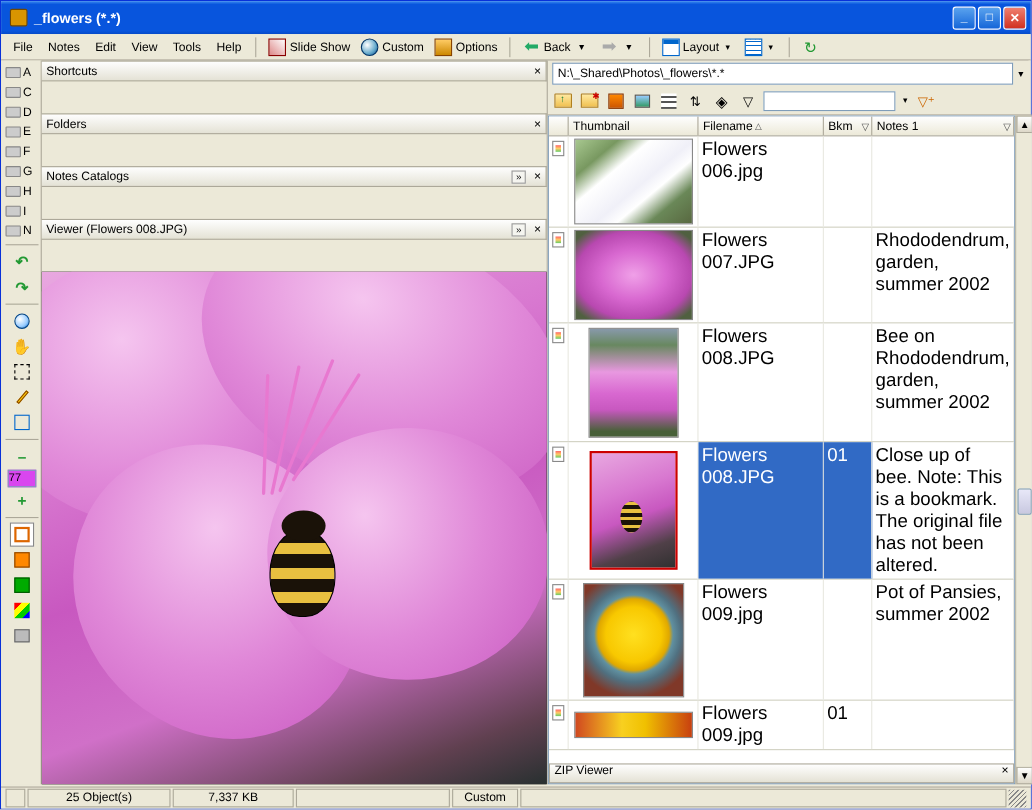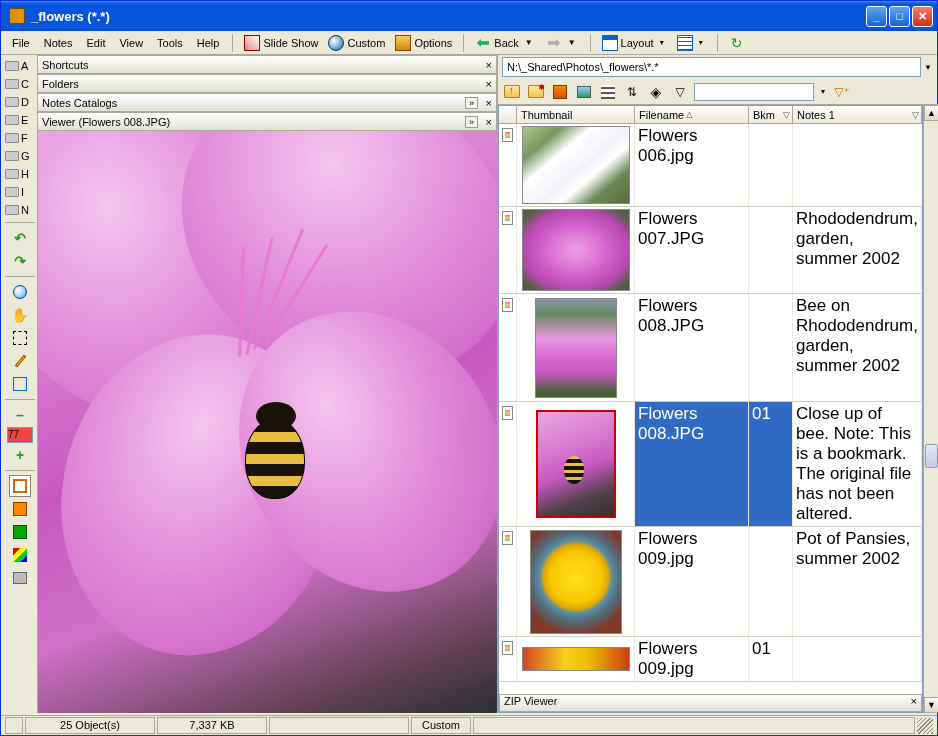--- a/index.html
+++ b/index.html
@@ -33,33 +33,33 @@
 
 .body-area { flex: 1; display: flex; border: 2px solid #ece9d8; border-top: none; min-height: 0; }
 
 .leftbar { width: 42px; background: #ece9d8; border-right: 1px solid #aca899; display: flex; flex-direction: column; align-items: center; padding-top: 2px; gap: 1px; }
 .drive-btn { width: 34px; height: 17px; display: flex; align-items: center; gap: 2px; padding: 0 2px; cursor: default; }
 .drive-btn .drv-ic { width: 14px; height: 10px; background: #ccc; border: 1px solid #888; border-radius: 1px; }
 .drive-btn .drv-ic.net::after { content:""; }
 .tool-sep { width: 30px; height: 1px; background: #aca899; margin: 3px 0; }
 .side-tool { width: 22px; height: 22px; display:flex; align-items:center; justify-content:center; cursor:default; }
 .side-tool.fit { border:1px solid #888; background:#fff; }
-.zoom-val { width: 26px; height: 16px; background:#ef4444; border:1px solid #7f9db9; font-size:10px; text-align:left; line-height:14px; }
+.zoom-val { width: 26px; height: 16px; background:#d946ef; border:1px solid #7f9db9; font-size:10px; text-align:left; line-height:14px; }
 .st-green { color:#293; font-weight:bold; font-size:14px; }
 .st-mag { background:radial-gradient(circle at 35% 35%,#fff,#9cf 60%,#06c); width:14px;height:14px;border-radius:50%;border:1px solid #048; }
 .st-hand { font-size:14px; }
 .st-sel { border:1px dashed #000; width:14px; height:14px; }
 .st-pen { width:3px;height:14px;background:#fc0;border:1px solid #840;transform:rotate(40deg); }
 .st-crop { border:2px solid #d60; width:14px;height:14px; }
 .st-sq1 { background:#f80; width:14px;height:14px;border:1px solid #840; }
 .st-sq2 { background:#0a0; width:14px;height:14px;border:1px solid #050; }
 .st-flag { background:linear-gradient(135deg,#f00 25%,#ff0 25%,#ff0 50%,#0c0 50%,#0c0 75%,#00f 75%); width:14px;height:14px; }
 .st-print { background:#bbb;width:14px;height:12px;border:1px solid #666; }
 
-.center-pane { flex: 0 0 460px; display: flex; flex-direction: column; border-right: 1px solid #aca899; min-height: 0; }
+.center-pane { flex: 0 0 460px; display: flex; flex-direction: column; border-right: 1px solid #aca899; min-height: 0; gap: 29px; }
 .acc-header { height: 19px; background: linear-gradient(to bottom,#fefefe,#e4e2d5); border: 1px solid #aca899; border-left:none; display: flex; align-items: center; padding: 0 4px; font-size: 11px; position: relative; }
 .acc-header .hx { position:absolute; right:4px; font-family:Arial; cursor:default; }
 .acc-header .hmore { position:absolute; right:18px; font-size:9px; border:1px solid #999; padding:0 3px; background:#f5f5f0; }
 .viewer { flex: 1; background: #000; position: relative; overflow: hidden; }
 
 .flower-img { width: 100%; height: 100%; position: relative; background: linear-gradient(160deg,#e8a8e0 0%,#d878d0 30%,#c858c0 50%,#d070c8 70%,#604050 90%,#283030 100%); }
 .petal { position:absolute; background: radial-gradient(ellipse at 40% 30%, #f5c5ef, #e088d8 50%, #c858c0); border-radius: 50% 60% 50% 60%; }
 .bee { position:absolute; left:42%; top:46%; width:88px; height:110px; }
 .bee-body { width:60px; height:80px; margin:20px auto 0; background: repeating-linear-gradient(0deg,#1a1208 0,#1a1208 12px,#e8c040 12px,#e8c040 22px); border-radius: 50% 50% 45% 45%; border:1px solid #000; position:relative; }
 .bee-body::before { content:""; position:absolute; top:-18px; left:10px; width:40px; height:28px; background:#1a1208; border-radius:50%; }

